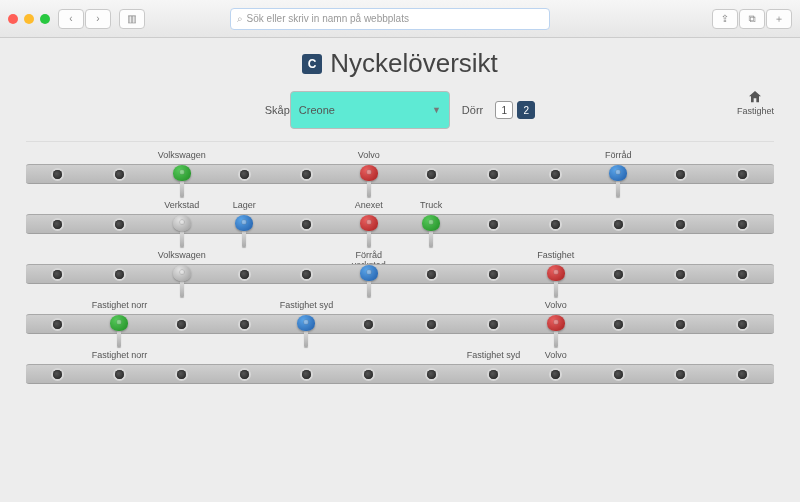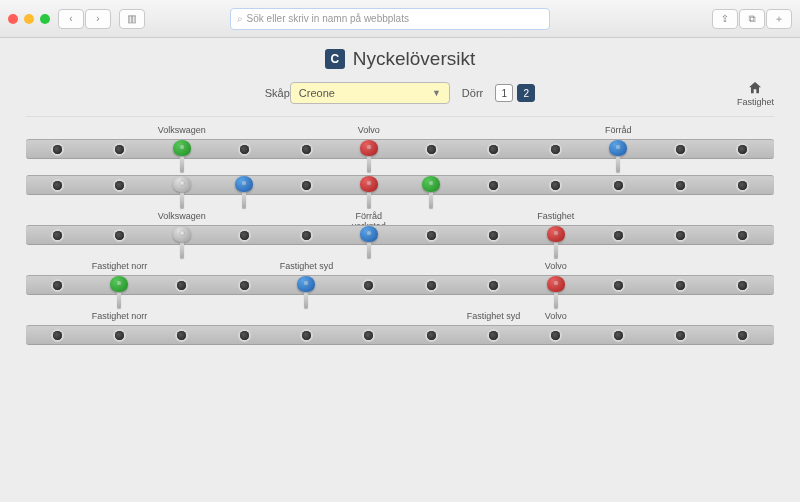--- a/index.html
+++ b/index.html
@@ -54,28 +54,28 @@
     overflow:hidden;
   }
   .title-row {
     display:flex; align-items:center; justify-content:center; gap:8px;
   }
   .logo-box {
     width:20px; height:20px; background:#2c4a6b; border-radius:3px;
     display:flex; align-items:center; justify-content:center;
     color:#fff; font-size:12px; font-weight:bold;
   }
-  .page-title { font-size:19px; color:#444; font-weight:400; }
+  .page-title { font-size:26px; color:#444; font-weight:400; }
   .controls {
     display:flex; align-items:center; justify-content:center;
     gap:0; margin-top:12px; position:relative;
   }
   .ctrl-label { font-size:11px; color:#555; }
   .select {
-    width:160px; height:22px; background:#fef9c3; border:1px solid #bbb;
+    width:160px; height:38px; background:#5eead4; border:1px solid #bbb;
     border-radius:4px; display:flex; align-items:center;
     padding:0 8px; font-size:11px; color:#555; justify-content:space-between;
   }
   .select .caret { font-size:9px; color:#777; }
   .pager { display:flex; gap:4px; margin-left:12px; }
   .pg {
     width:18px; height:18px; border:1px solid #999; border-radius:3px;
     font-size:10px; display:flex; align-items:center; justify-content:center;
     background:#fff; color:#444;
   }
@@ -244,20 +244,34 @@
           </div>
           <div style="display: flex; justify-content: center;">
             <div class="hole"></div>
           </div>
           <div style="display: flex; justify-content: center;">
             <div class="hole"></div>
           </div>
         </div>
       </div>
       <div class="row-wrap">
+        <div class="row-labels">
+          <div></div>
+          <div></div>
+          <div>Verkstad</div>
+          <div>Lager</div>
+          <div></div>
+          <div>Anexet</div>
+          <div>Truck</div>
+          <div></div>
+          <div></div>
+          <div></div>
+          <div></div>
+          <div></div>
+        </div>
         <div class="strip">
           <div style="display: flex; justify-content: center;">
             <div class="hole"></div>
           </div>
           <div style="display: flex; justify-content: center;">
             <div class="hole"></div>
           </div>
           <div style="display: flex; justify-content: center;">
             <div class="key kc-grey">
               <div class="head"></div>

